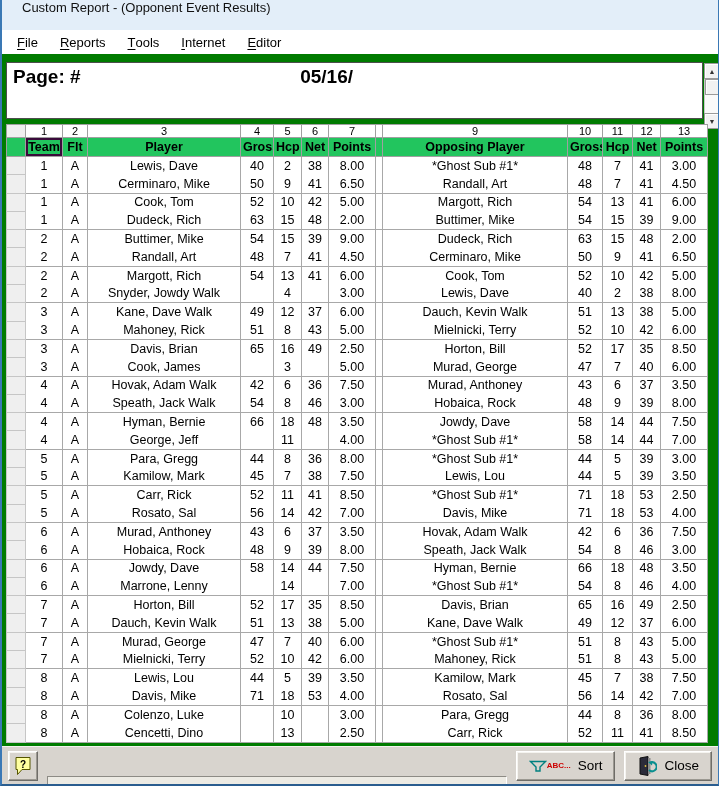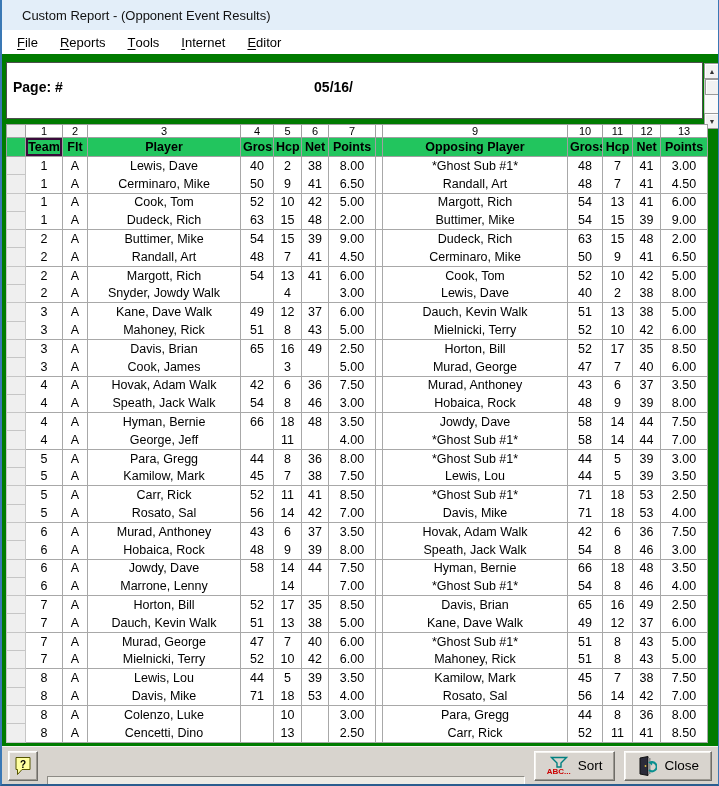--- a/index.html
+++ b/index.html
@@ -4,30 +4,30 @@
 <style>
   html,body { margin:0; padding:0; }
   body { font-family:"Liberation Sans", sans-serif; background:#555; }
   .window {
     position:relative; width:719px; height:786px; background:#007b00; overflow:hidden;
     border-left:2px solid #3a78b5; border-right:1px solid #3a78b5; border-bottom:2px solid #2a5d8f;
     box-sizing:border-box;
   }
   
   .titlebar { position:absolute; top:0; left:0; right:0; height:30px; background:#e3eef9;
-    display:flex; align-items:center; padding-left:20px; font-size:13px; color:#111; }
+    display:flex; padding-left:20px; font-size:13px; color:#111; }
   
   .menubar { position:absolute; top:30px; left:0; right:0; height:24px; background:#ffffff;
     display:flex; align-items:stretch; padding-left:4px; font-size:13px; color:#000; }
   .menu-item { display:flex; align-items:center; padding:0 11px; cursor:default; }
   .menu-item u { text-underline-offset:2px; }
   
   .report-header { position:absolute; top:62px; left:4px; width:697px; height:57px;
     background:#ffffff; border:1px solid #4d4d4d; box-sizing:border-box;
-    display:flex; align-items:flex-start; padding:16px 6px 0 6px; font-weight:bold; font-size:14px; color:#000; }
+    display:flex; align-items:flex-start; padding:3px 6px 0 6px; font-weight:bold; font-size:19px; color:#000; }
   .report-header .ph { width:170px; }
   .report-header .rt { flex:1; text-align:center; }
   .report-header .rd { width:170px; text-align:right; overflow:hidden; white-space:nowrap; }
   
   .vscroll { position:absolute; top:63px; left:702px; width:16px; height:66px; }
   .sb-btn { width:16px; height:16px; background:#f2f2f2; border:1px solid #9a9a9a; box-sizing:border-box;
     display:flex; align-items:center; justify-content:center; font-size:7px; color:#333;
     box-shadow: inset 1px 1px 0 #ffffff; }
   .sb-track { width:16px; height:34px; background:#fafafa; box-sizing:border-box; border-left:1px solid #c9c9c9; border-right:1px solid #c9c9c9; }
   .sb-thumb { width:16px; height:16px; background:#f2f2f2; border:1px solid #9a9a9a; box-sizing:border-box; box-shadow: inset 1px 1px 0 #ffffff; }
@@ -48,21 +48,21 @@
   .footer { position:absolute; left:0; right:0; bottom:0; height:38px; background:#d8d4ce;
     border-top:1px solid #f4f3ef; display:flex; align-items:center; padding:0 6px; gap:9px; box-sizing:border-box; }
   .btn { display:flex; align-items:center; justify-content:center; gap:7px; height:30px;
     background:#d8d4ce; border:1px solid #6f6d68; border-top-color:#ffffff; border-left-color:#ffffff;
     box-shadow: inset -1px -1px 0 #9b9891, inset 1px 1px 0 #f5f4f0;
     font-family:"Liberation Sans", sans-serif; font-size:13.5px; color:#000; padding:0 12px; cursor:default; }
   .btn.help { width:30px; padding:0; }
   .status { flex:1; height:27px; background:#edebe4; border:1px solid #8d8b85;
     border-bottom-color:#ffffff; border-right-color:#ffffff; box-sizing:border-box;
     display:flex; align-items:center; padding:0 6px; font-size:12.5px; color:#4d7c0f;margin-top:47px; }
-  .icon-col { display:flex; flex-direction:column; align-items:center; line-height:1; }
+  .icon-col { display:flex; flex-direction:row; align-items:center; line-height:1; }
   .abc { font-size:8px; font-weight:bold; color:#cc0000; letter-spacing:0; }
 </style>
 </head>
 <body>
 
 <div class="window">
 
   <div class="titlebar">
     <span>Custom Report - (Opponent Event Results)</span>
   </div>

